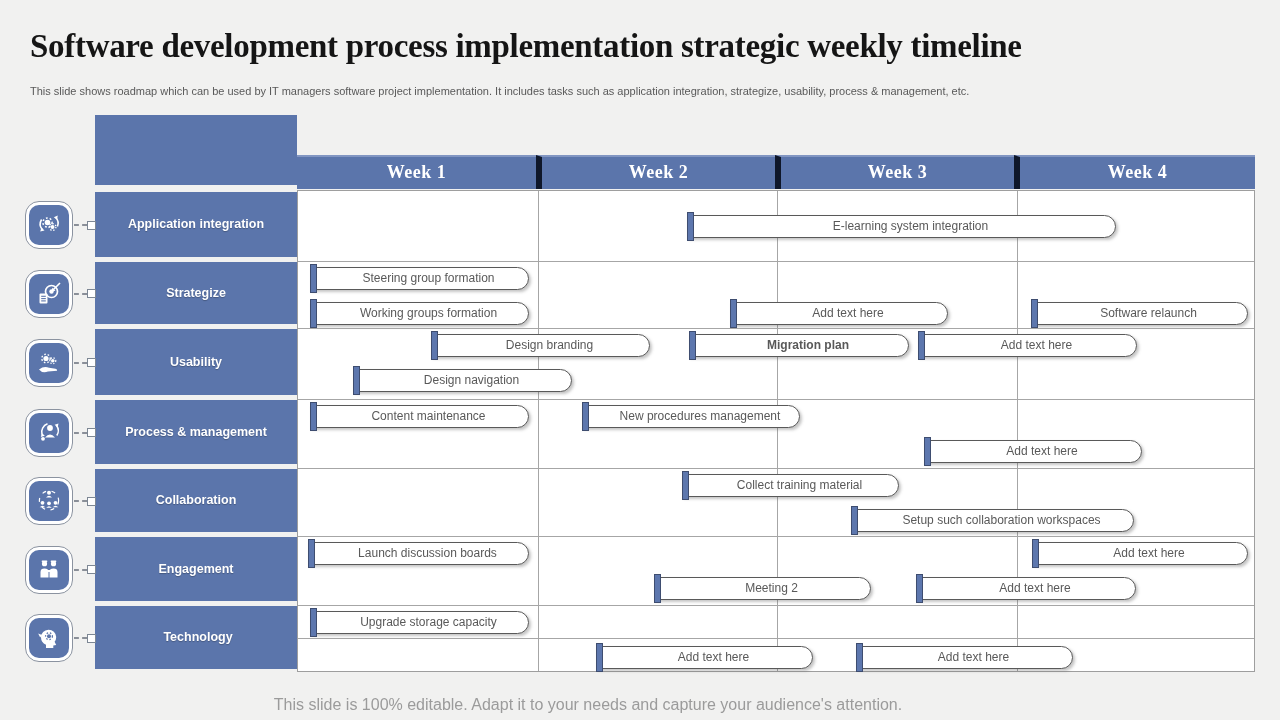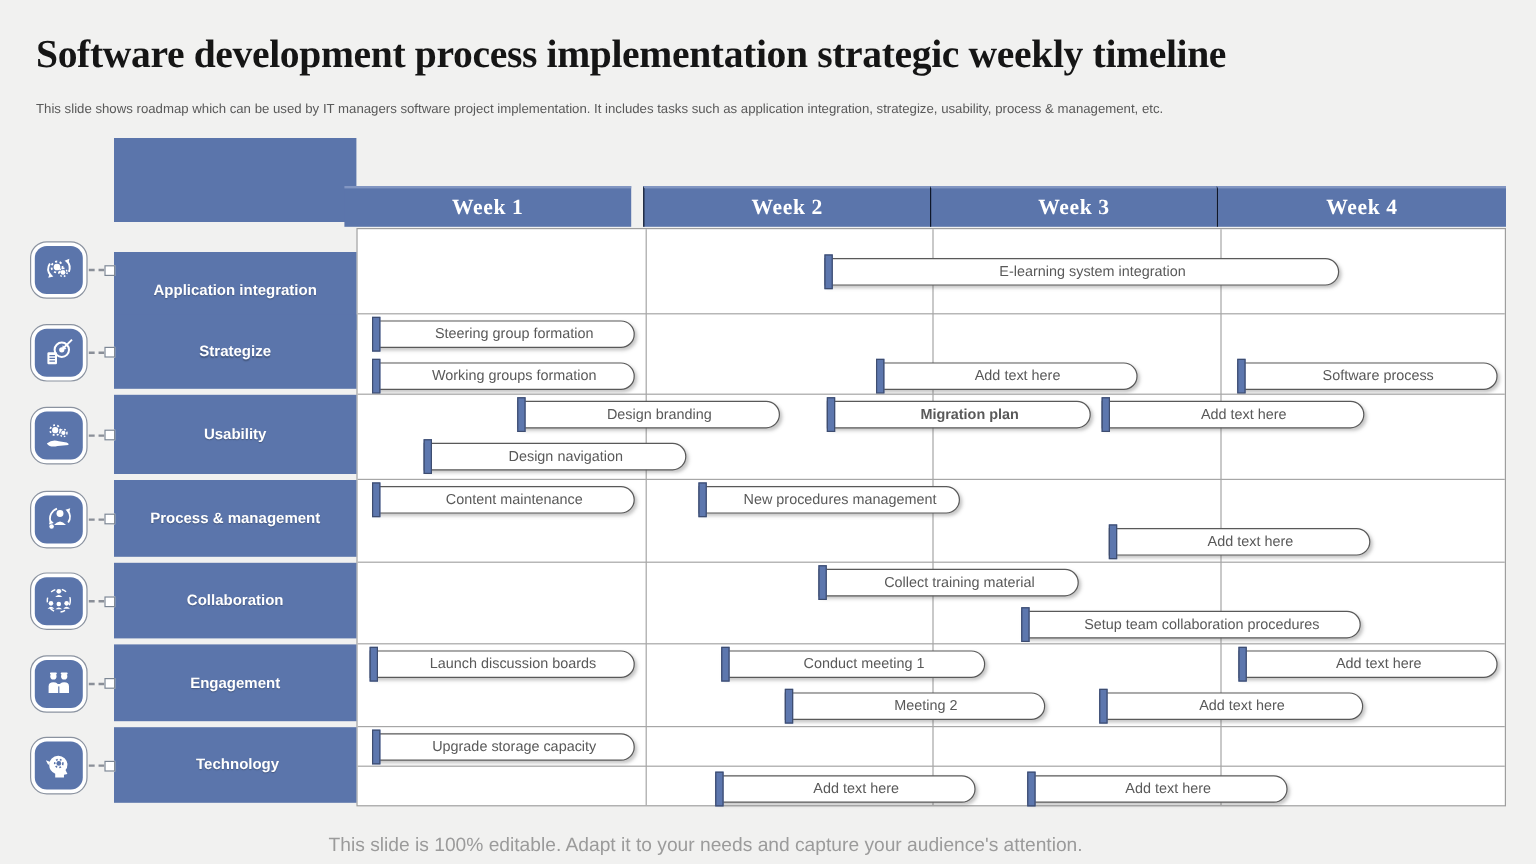--- a/index.html
+++ b/index.html
@@ -10,21 +10,21 @@
          color:#151515;letter-spacing:-.3px;white-space:nowrap;}
   .subtitle{position:absolute;left:30px;top:85px;width:1200px;font-size:11px;color:#595959;}
   .footer{position:absolute;left:0;top:696px;width:1176px;text-align:center;
           font-size:16px;color:#9b9b9b;}
   .tbl{position:absolute;left:95px;top:115px;width:1160px;height:557px;}
   .corner{position:absolute;left:0;top:0;width:202px;height:70px;background:#5b75ab;}
   .whead{position:absolute;top:40px;height:34px;width:239px;background:#5b75ab;
          border-top:2px solid #8296c2;box-sizing:border-box;
          color:#fff;text-align:center;font-family:"Liberation Serif",serif;
          font-weight:700;font-size:18px;line-height:30px;letter-spacing:.5px;}
-  .whead + .whead{border-left:1px solid #0f172a;}
+  .whead + .whead{border-left:6px solid #0f172a;}
   .grid{position:absolute;left:202px;top:75px;width:958px;height:482px;background:#fff;
         border:1px solid #9e9e9e;box-sizing:border-box;}
   .vline{position:absolute;top:0;bottom:0;width:1px;background:#a6a6a6;}
   .hline{position:absolute;left:0;right:0;height:1px;background:#a6a6a6;}
   .rowlabel{position:absolute;left:0;width:202px;background:#5b75ab;color:#fff;
             display:flex;align-items:center;justify-content:center;text-align:center;
             font-weight:700;font-size:12.5px;line-height:17px;padding:0 28px;
             box-sizing:border-box;text-shadow:0 1px 1px rgba(0,0,0,.25);}
   .bar{position:absolute;height:23px;background:#fff;border:1px solid #595959;
        border-radius:0 12px 12px 0;box-sizing:border-box;
@@ -44,21 +44,21 @@
 </style>
 </head>
 <body>
 
 <div class="slide">
   <div class="title">Software development process implementation strategic weekly timeline</div>
   <div class="subtitle">This slide shows roadmap which can be used by IT managers software project implementation. It includes tasks such as application integration, strategize, usability, process &amp; management, etc.</div>
 
   <div class="tbl">
     <div class="corner"></div>
-    <div class="whead" style="left:192px">Week 1</div>
+    <div class="whead" style="left:202px">Week 1</div>
     <div class="whead" style="left:441px">Week 2</div>
     <div class="whead" style="left:680px">Week 3</div>
     <div class="whead" style="left:919px;width:241px">Week 4</div>
     <div class="grid" id="grid">
         <div class="vline" style="left: 240px;"></div>
         <div class="vline" style="left: 479px;"></div>
         <div class="vline" style="left: 719px;"></div>
         <div class="bar" style="left: 389px; top: 24px; width: 429px;">
           <div class="tick"></div>
           <div class="lbl">E-learning system integration</div>
@@ -71,21 +71,21 @@
         <div class="bar" style="left: 12px; top: 111px; width: 219px;">
           <div class="tick"></div>
           <div class="lbl">Working groups formation</div>
         </div>
         <div class="bar" style="left: 432px; top: 111px; width: 218px;">
           <div class="tick"></div>
           <div class="lbl">Add text here</div>
         </div>
         <div class="bar" style="left: 733px; top: 111px; width: 217px;">
           <div class="tick"></div>
-          <div class="lbl">Software process</div>
+          <div class="lbl">Software relaunch</div>
         </div>
         <div class="hline" style="top: 137px;"></div>
         <div class="bar" style="left: 133px; top: 143px; width: 219px;">
           <div class="tick"></div>
           <div class="lbl">Design branding</div>
         </div>
         <div class="bar" style="left: 391px; top: 143px; width: 220px; font-weight: bold;">
           <div class="tick"></div>
           <div class="lbl">Migration plan</div>
         </div>
@@ -110,30 +110,26 @@
           <div class="tick"></div>
           <div class="lbl">Add text here</div>
         </div>
         <div class="hline" style="top: 277px;"></div>
         <div class="bar" style="left: 384px; top: 283px; width: 217px; padding-left: 36px;">
           <div class="tick"></div>
           <div class="lbl">Collect training material</div>
         </div>
         <div class="bar" style="left: 553px; top: 318px; width: 283px;">
           <div class="tick"></div>
-          <div class="lbl">Setup team collaboration procedures</div>
+          <div class="lbl">Setup such collaboration workspaces</div>
         </div>
         <div class="hline" style="top: 345px;"></div>
         <div class="bar" style="left: 10px; top: 351px; width: 221px;">
           <div class="tick"></div>
           <div class="lbl">Launch discussion boards</div>
-        </div>
-        <div class="bar" style="left: 303px; top: 351px; width: 220px;">
-          <div class="tick"></div>
-          <div class="lbl">Conduct meeting 1</div>
         </div>
         <div class="bar" style="left: 734px; top: 351px; width: 216px;">
           <div class="tick"></div>
           <div class="lbl">Add text here</div>
         </div>
         <div class="bar" style="left: 356px; top: 386px; width: 217px;">
           <div class="tick"></div>
           <div class="lbl">Meeting 2</div>
         </div>
         <div class="bar" style="left: 618px; top: 386px; width: 220px;">
@@ -149,21 +145,21 @@
         <div class="bar" style="left: 298px; top: 455px; width: 217px;">
           <div class="tick"></div>
           <div class="lbl">Add text here</div>
         </div>
         <div class="bar" style="left: 558px; top: 455px; width: 217px;">
           <div class="tick"></div>
           <div class="lbl">Add text here</div>
         </div>
       </div>
     <div id="labels">
-        <div class="rowlabel" style="top: 95px; height: 65px;">Application integration</div>
+        <div class="rowlabel" style="top: 77px; height: 65px;">Application integration</div>
         <div class="rowlabel" style="top: 147px; height: 62px; text-align: right;">Strategize</div>
         <div class="rowlabel" style="top: 214px; height: 66px;">Usability</div>
         <div class="rowlabel" style="top: 285px; height: 64px;">Process &amp; management</div>
         <div class="rowlabel" style="top: 354px; height: 63px;">Collaboration</div>
         <div class="rowlabel" style="top: 422px; height: 64px;">Engagement</div>
         <div class="rowlabel" style="top: 491px; height: 63px; padding-left: 32px;">Technology</div>
       </div>
   </div>
 
   <div id="iconrail">

